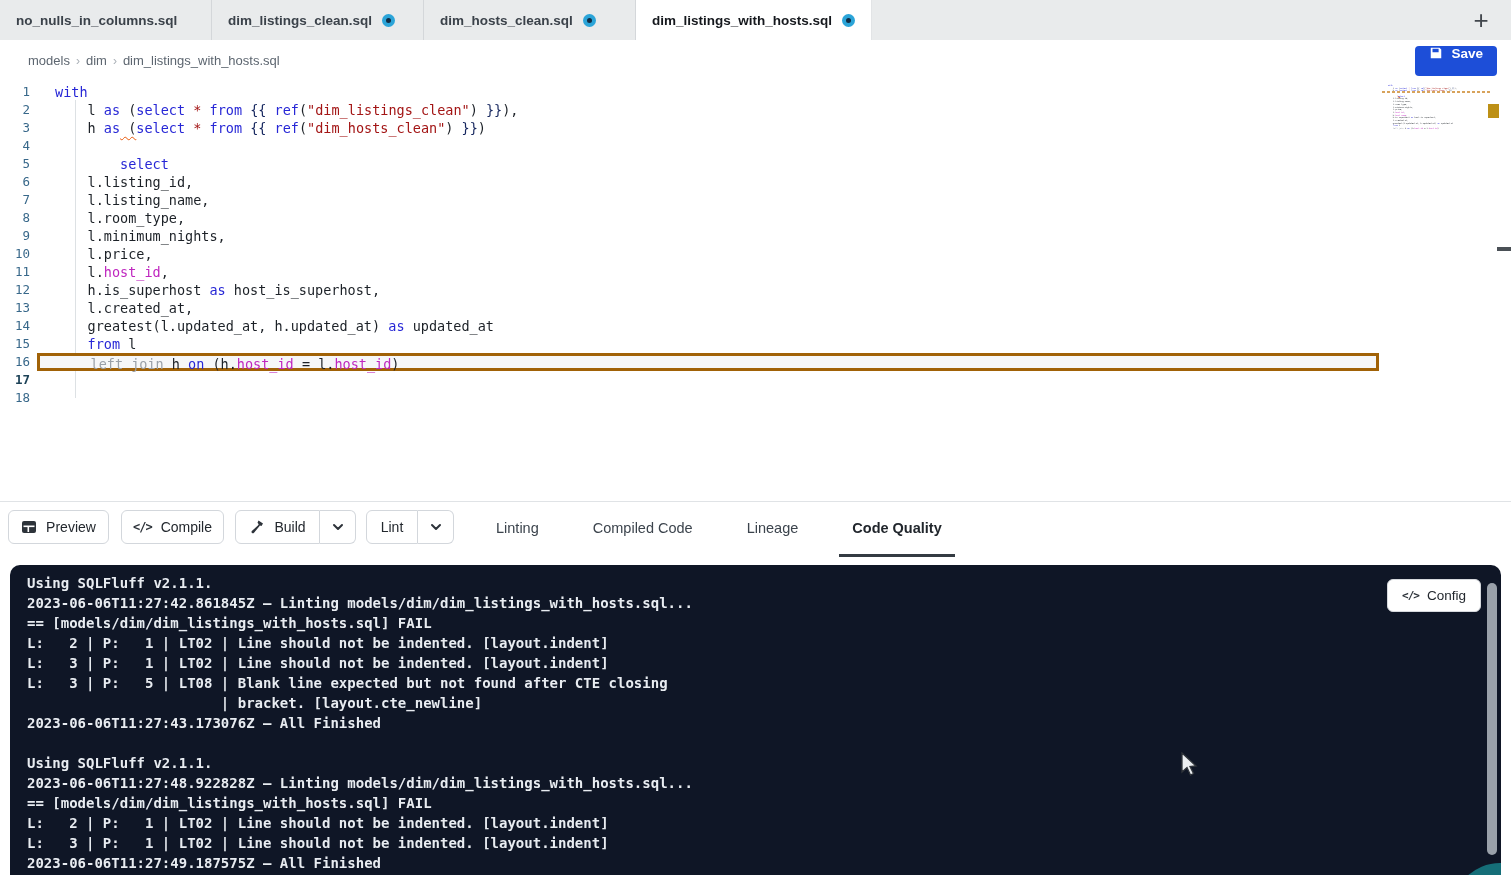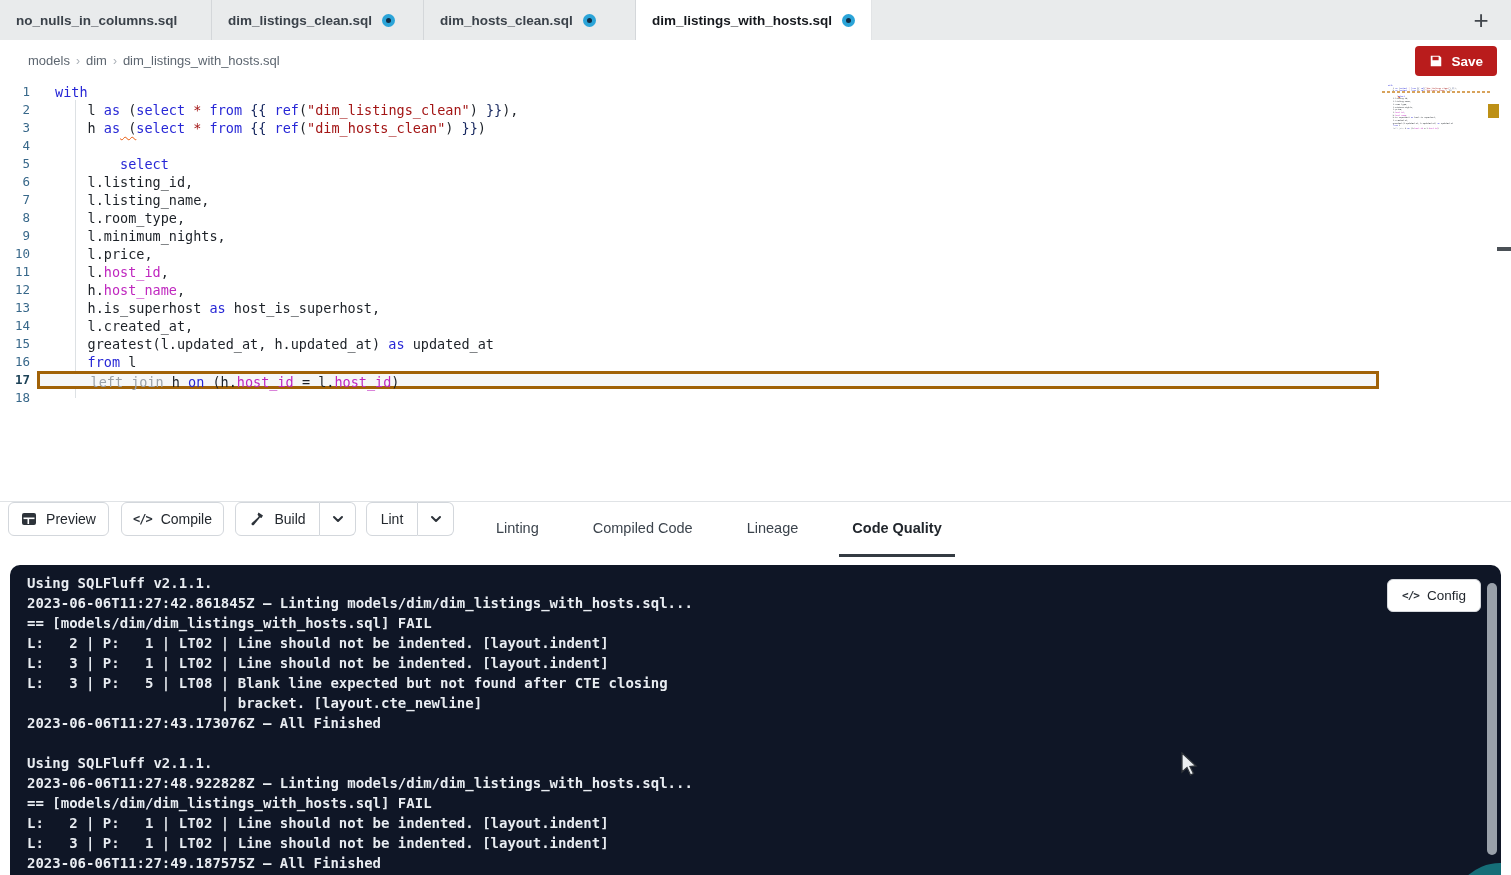--- a/index.html
+++ b/index.html
@@ -22,22 +22,22 @@
              display:flex; align-items:center; justify-content:center;
              font-size:26px; font-weight:300; color:#42474d; cursor:pointer; }
 
   
   #topbar { position:absolute; left:0; top:40px; width:1511px; height:41px; background:#fff;
             display:flex; align-items:center;padding-left:16px; }
   #breadcrumb { display:flex; align-items:center; gap:6px; margin-left:12px;
                 font-size:13px; color:#5d6670; }
   .crumb-sep { color:#aab0b7; font-size:12px; }
   #save-btn { position:absolute; right:14px; top:6px; height:30px; padding:0 14px;
-              background:#b91c1c; color:#fff; border:none; border-radius:4px;
-              font-size:13.5px; font-weight:700; display:flex; align-items:center; gap:8px;
+              background:#1d4ed8; color:#fff; border:none; border-radius:4px;
+              font-size:13.5px; font-weight:700; display:flex; align-items:flex-start; gap:8px;
               cursor:pointer; }
 
   
   #editor { position:absolute; left:0; top:81px; width:1511px; height:420px; background:#fff;
             font-family:"DejaVu Sans Mono", monospace; font-size:13.5px; }
   #gutter { position:absolute; left:0; top:2px; width:30px; text-align:right;
             color:#38688a; }
   #gutter .num { height:18px; line-height:18px; font-size:12.5px; }
   #gutter .num.cur { color:#1d4257; font-weight:700; }
   #code-lines { position:absolute; left:37px; top:2px; width:1342px; }
@@ -61,21 +61,21 @@
   #mm-topline { position:absolute; left:1382px; top:10px; width:110px; height:2px;
                 background:repeating-linear-gradient(90deg,#d8a35b 0 3px,transparent 3px 5px); }
   #ruler-warn { position:absolute; left:1488px; top:23px; width:11px; height:14px;
                 background:#bd9016; }
   #ruler-dash { position:absolute; left:1497px; top:166px; width:14px; height:4px;
                 background:#4a5056; }
 
   
   #divider { position:absolute; left:0; top:501px; width:1511px; height:1px; background:#e0e3e6; }
   #toolbar2 { position:absolute; left:0; top:502px; width:1511px; height:58px; background:#fff; }
-  .btn { position:absolute; top:0; height:34px; background:#fff; border:1px solid #d3d7dc;
+  .btn { position:absolute; top:8px; height:34px; background:#fff; border:1px solid #d3d7dc;
          border-radius:6px; display:flex; align-items:center; justify-content:center; gap:9px;
          font-size:14px; color:#23282e; font-weight:500; cursor:pointer; }
   .btn .glyph { font-family:"DejaVu Sans Mono", monospace; font-weight:700; font-size:12px;
                 color:#2d333a; letter-spacing:-1px; }
   .split-main { border-radius:6px 0 0 6px; }
   .split-chev { border-radius:0 6px 6px 0; border-left:none; width:36px; }
   #panel-tabs { position:absolute; left:483px; top:0; height:57px; display:flex; }
   .ptab { display:flex; align-items:center; padding:0 13px; margin-right:28px;
           font-size:14.5px; color:#3c444d; font-weight:500; cursor:pointer;
           border-bottom:3px solid transparent; height:55px; }
@@ -168,21 +168,20 @@
         <div class="code-row"><span class="tok p">    l </span><span class="tok kw">as</span><span class="tok p"> (</span><span class="tok kw">select</span><span class="tok p"> </span><span class="tok str">*</span><span class="tok p"> </span><span class="tok kw">from</span><span class="tok p"> </span><span class="tok br">{{</span><span class="tok p"> </span><span class="tok kw">ref</span><span class="tok p">(</span><span class="tok str">"dim_listings_clean"</span><span class="tok p">) </span><span class="tok br">}}</span><span class="tok p">),</span></div>
         <div class="code-row"><span class="tok p">    h </span><span class="tok kw">as</span><span class="tok p sq"> (</span><span class="tok kw">select</span><span class="tok p"> </span><span class="tok str">*</span><span class="tok p"> </span><span class="tok kw">from</span><span class="tok p"> </span><span class="tok br">{{</span><span class="tok p"> </span><span class="tok kw">ref</span><span class="tok p">(</span><span class="tok str">"dim_hosts_clean"</span><span class="tok p">) </span><span class="tok br">}}</span><span class="tok p">)</span></div>
         <div class="code-row"></div>
         <div class="code-row"><span class="tok p">        </span><span class="tok kw">select</span></div>
         <div class="code-row"><span class="tok p">    l.listing_id,</span></div>
         <div class="code-row"><span class="tok p">    l.listing_name,</span></div>
         <div class="code-row"><span class="tok p">    l.room_type,</span></div>
         <div class="code-row"><span class="tok p">    l.minimum_nights,</span></div>
         <div class="code-row"><span class="tok p">    l.price,</span></div>
         <div class="code-row"><span class="tok p">    l.</span><span class="tok sp">host_id</span><span class="tok p">,</span></div>
-        <div class="code-row"><span class="tok p">    h.</span><span class="tok sp">host_name</span><span class="tok p">,</span></div>
         <div class="code-row"><span class="tok p">    h.is_superhost </span><span class="tok kw">as</span><span class="tok p"> host_is_superhost,</span></div>
         <div class="code-row"><span class="tok p">    l.created_at,</span></div>
         <div class="code-row"><span class="tok p">    greatest(l.updated_at, h.updated_at) </span><span class="tok kw">as</span><span class="tok p"> updated_at</span></div>
         <div class="code-row"><span class="tok p">    </span><span class="tok kw">from</span><span class="tok p"> l</span></div>
         <div class="code-row cur"><span class="tok p">    </span><span class="tok gy">left join</span><span class="tok p"> h </span><span class="tok kw">on</span><span class="tok p"> (h.</span><span class="tok sp">host_id</span><span class="tok p"> = l.</span><span class="tok sp">host_id</span><span class="tok p">)</span></div>
         <div class="code-row"></div>
       </div>
     <div id="minimap">
         <div class="code-row"><span class="tok kw">with</span></div>
         <div class="code-row"><span class="tok p">    l </span><span class="tok kw">as</span><span class="tok p"> (</span><span class="tok kw">select</span><span class="tok p"> </span><span class="tok str">*</span><span class="tok p"> </span><span class="tok kw">from</span><span class="tok p"> </span><span class="tok br">{{</span><span class="tok p"> </span><span class="tok kw">ref</span><span class="tok p">(</span><span class="tok str">"dim_listings_clean"</span><span class="tok p">) </span><span class="tok br">}}</span><span class="tok p">),</span></div>

